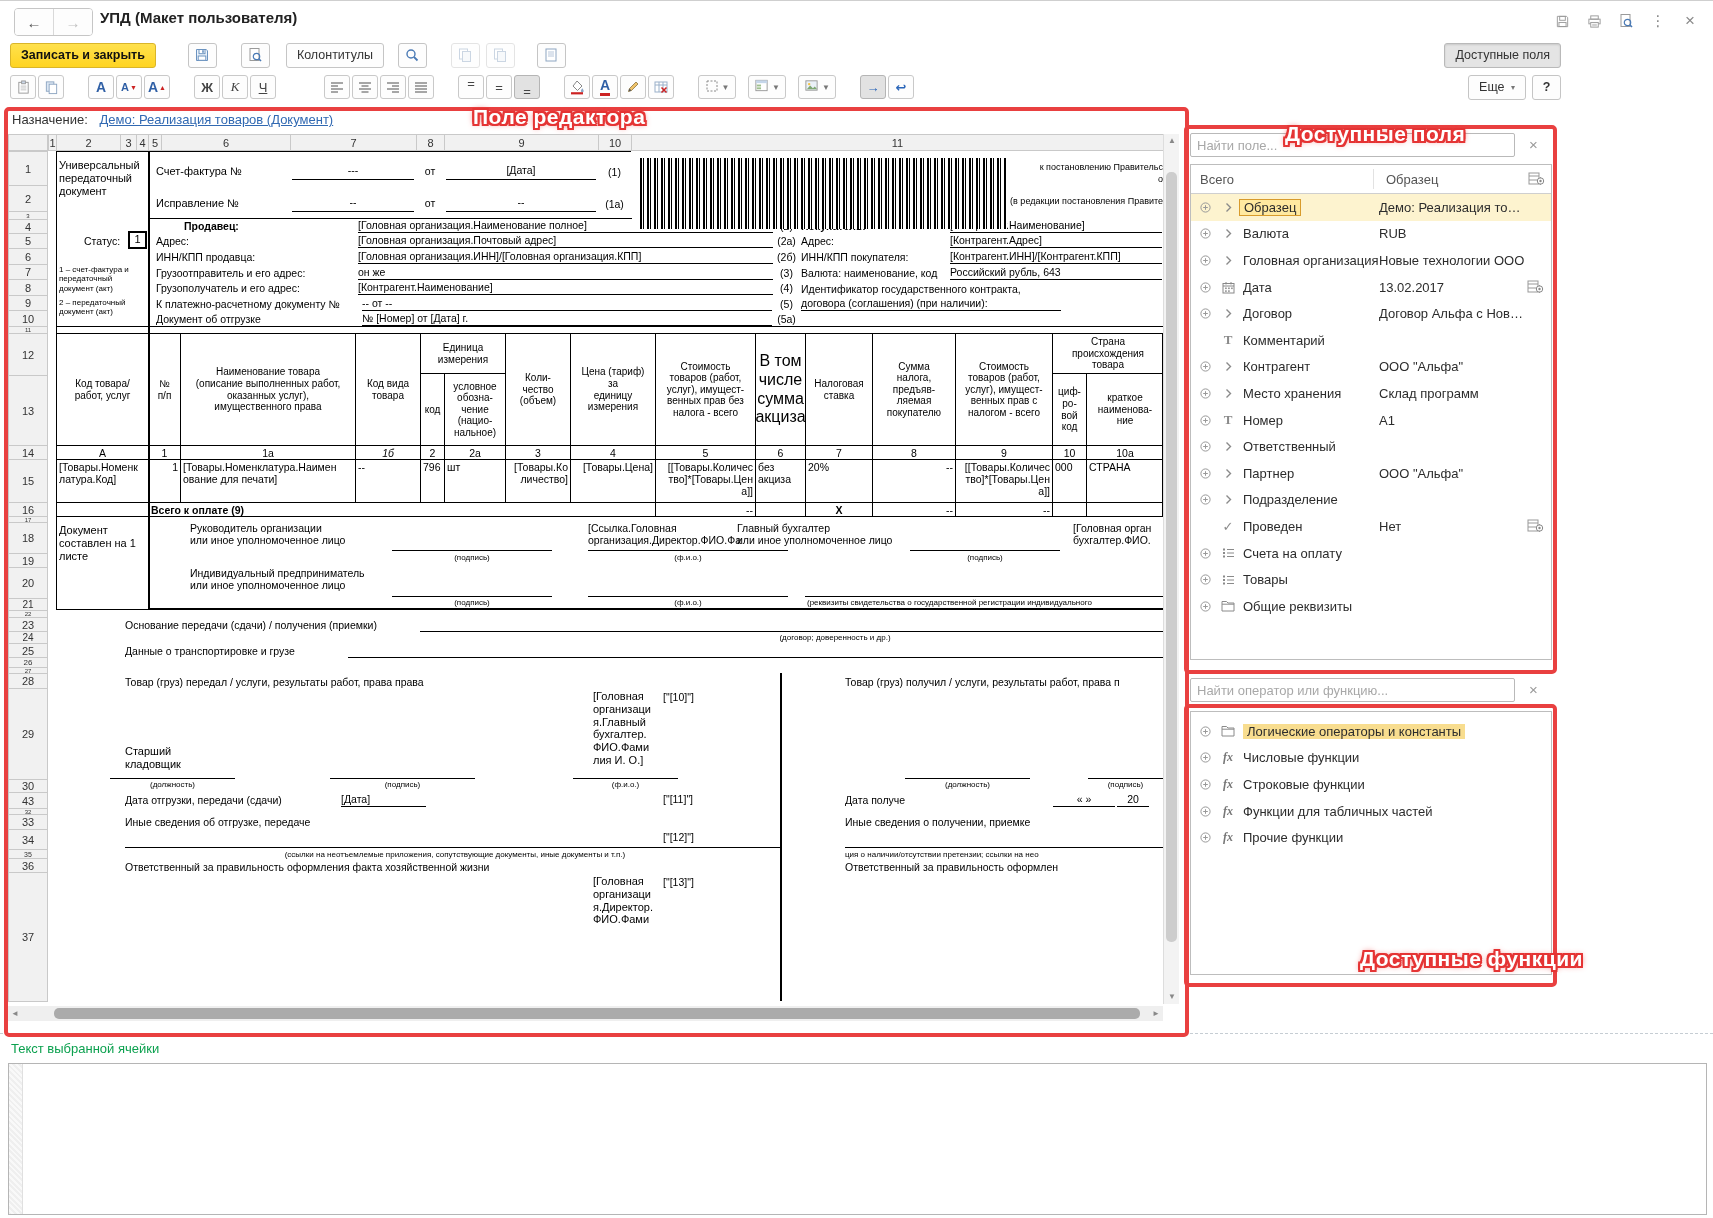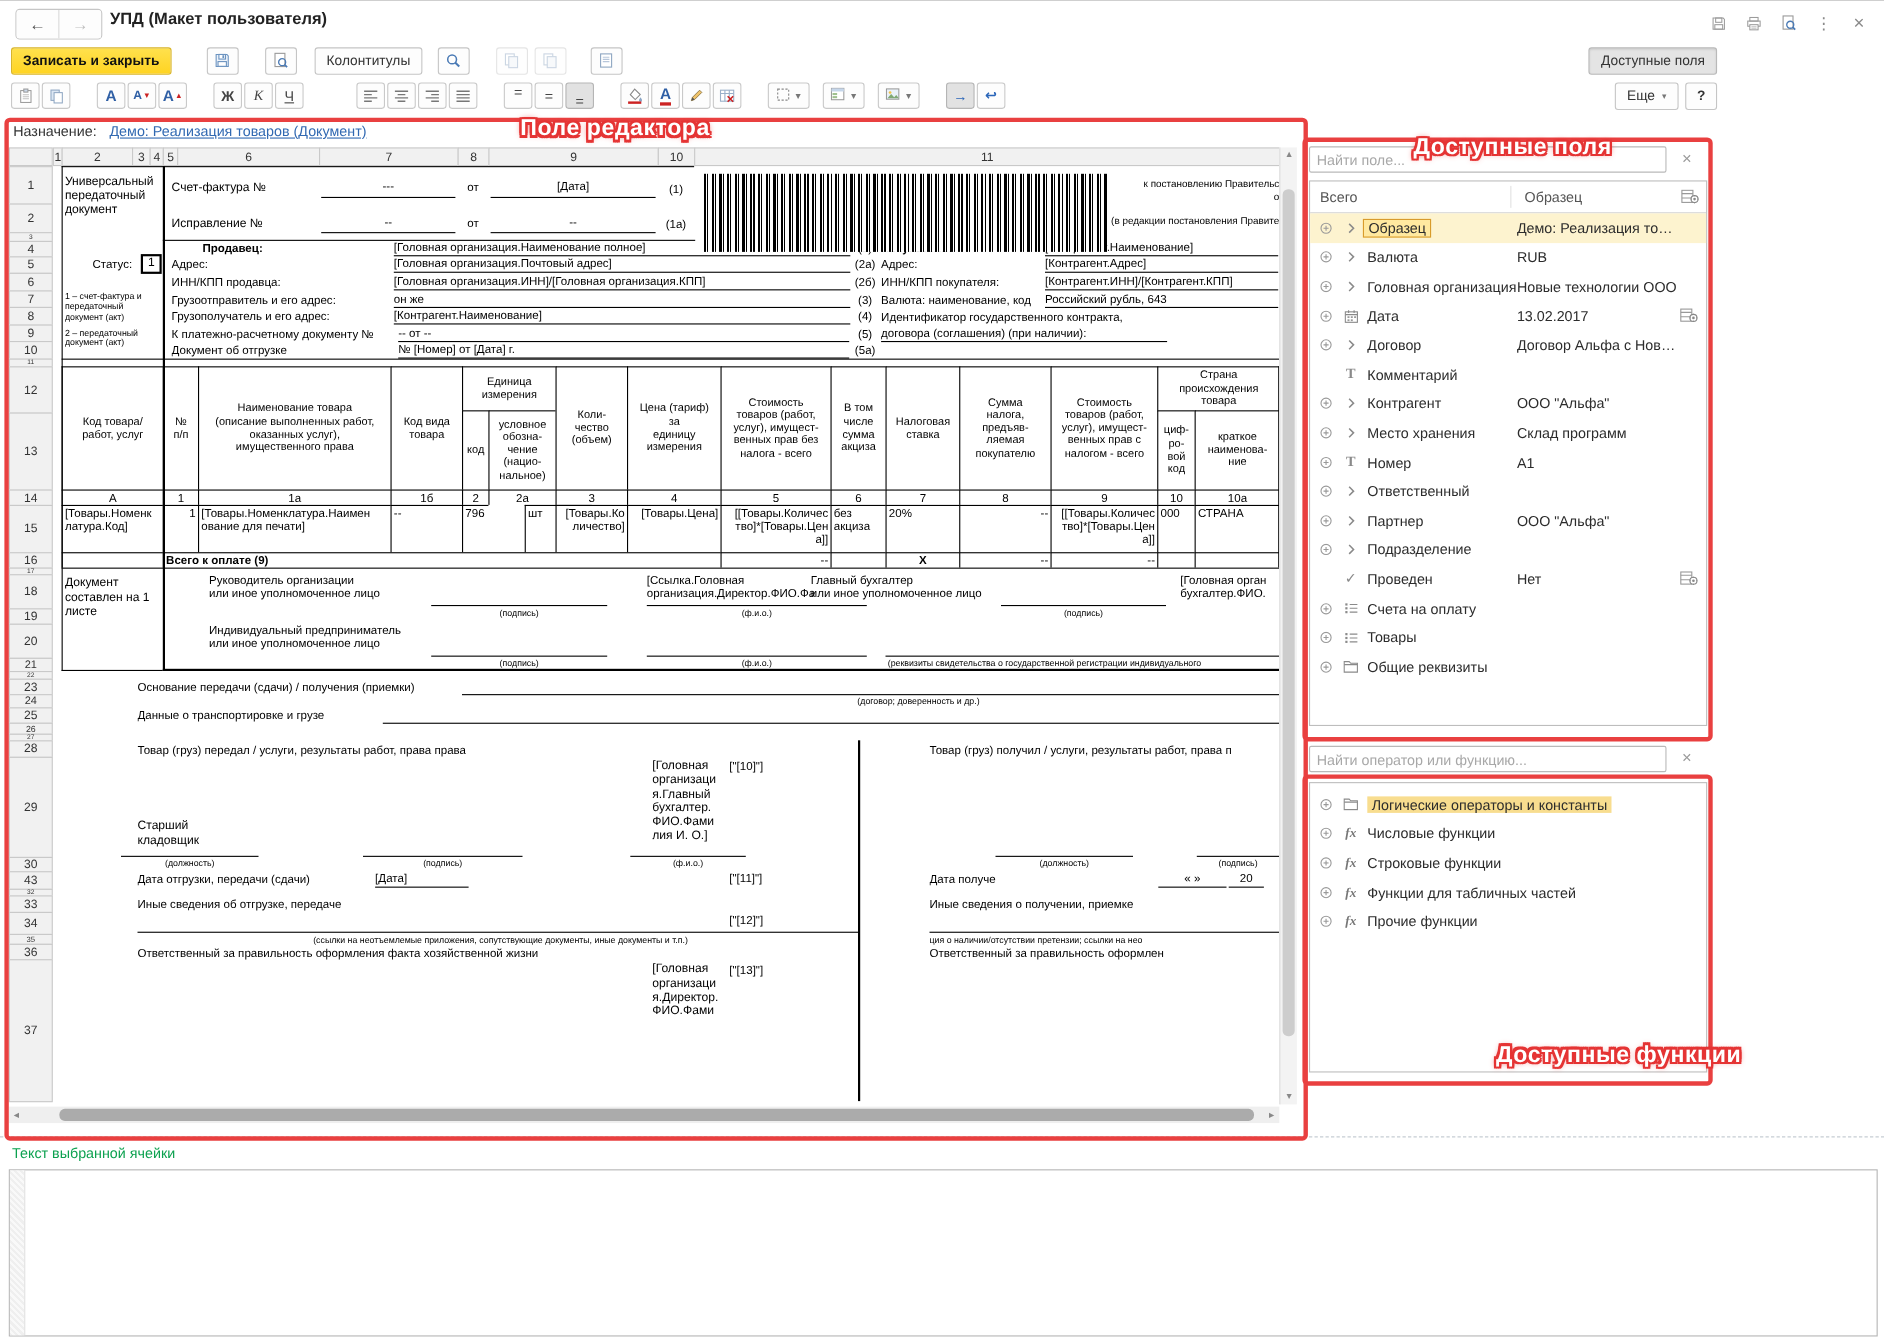--- a/index.html
+++ b/index.html
@@ -460,21 +460,21 @@
 (объем)</div>
       <div class="cell tc vc" style="left: 570px; top: 332px; width: 85px; height: 112px; font-size: 10px;">Цена (тариф)
 за
 единицу
 измерения</div>
       <div class="cell tc vc" style="left: 655px; top: 332px; width: 100px; height: 112px; font-size: 10px;">Стоимость
 товаров (работ,
 услуг), имущест-
 венных прав без
 налога - всего</div>
-      <div class="cell tc vc" style="left: 755px; top: 332px; width: 50px; height: 112px; font-size: 10px;">В том
+      <div class="cell tc vc" style="left: 755px; top: 332px; width: 50px; height: 112px; font-size: 16px;">В том
 числе
 сумма
 акциза</div>
       <div class="cell tc vc" style="left: 805px; top: 332px; width: 67px; height: 112px; font-size: 10px;">Налоговая
 ставка</div>
       <div class="cell tc vc" style="left: 872px; top: 332px; width: 83px; height: 112px; font-size: 10px;">Сумма
 налога,
 предъяв-
 ляемая
 покупателю</div>
@@ -489,40 +489,40 @@
       <div class="cell tc vc" style="left: 1052px; top: 372px; width: 34px; height: 72px; font-size: 10px;">циф-
 ро-
 вой
 код</div>
       <div class="cell tc vc" style="left: 1086px; top: 372px; width: 77px; height: 72px; font-size: 10px;">краткое
 наименова-
 ние</div>
       <div class="cell tc" style="left: 56px; top: 444px; width: 92px; height: 14px; text-align: center;">А</div>
       <div class="cell tc" style="left: 148px; top: 444px; width: 32px; height: 14px; text-align: center;">1</div>
       <div class="cell tc" style="left: 180px; top: 444px; width: 175px; height: 14px; text-align: center;">1а</div>
-      <div class="cell tc" style="left: 355px; top: 444px; width: 65px; height: 14px; text-align: center;">1б</div>
+      <div class="cell tc" style="left: 355px; top: 444px; width: 65px; height: 14px; text-align: center; font-style: italic;">1б</div>
       <div class="cell tc" style="left: 420px; top: 444px; width: 24px; height: 14px; text-align: center;">2</div>
       <div class="cell tc" style="left: 444px; top: 444px; width: 61px; height: 14px; text-align: center;">2а</div>
       <div class="cell tc" style="left: 505px; top: 444px; width: 65px; height: 14px; text-align: center;">3</div>
       <div class="cell tc" style="left: 570px; top: 444px; width: 85px; height: 14px; text-align: center;">4</div>
       <div class="cell tc" style="left: 655px; top: 444px; width: 100px; height: 14px; text-align: center;">5</div>
       <div class="cell tc" style="left: 755px; top: 444px; width: 50px; height: 14px; text-align: center;">6</div>
       <div class="cell tc" style="left: 805px; top: 444px; width: 67px; height: 14px; text-align: center;">7</div>
       <div class="cell tc" style="left: 872px; top: 444px; width: 83px; height: 14px; text-align: center;">8</div>
       <div class="cell tc" style="left: 955px; top: 444px; width: 97px; height: 14px; text-align: center;">9</div>
       <div class="cell tc" style="left: 1052px; top: 444px; width: 34px; height: 14px; text-align: center;">10</div>
       <div class="cell tc" style="left: 1086px; top: 444px; width: 77px; height: 14px; text-align: center;">10а</div>
       <div class="cell tc" style="left: 56px; top: 458px; width: 92px; height: 43px;">[Товары.Номенк
 латура.Код]</div>
       <div class="cell tc" style="left: 148px; top: 458px; width: 32px; height: 43px; text-align: right;">1</div>
       <div class="cell tc" style="left: 180px; top: 458px; width: 175px; height: 43px;">[Товары.Номенклатура.Наимен
 ование для печати]</div>
       <div class="cell tc" style="left: 355px; top: 458px; width: 65px; height: 43px;">--</div>
       <div class="cell tc" style="left: 420px; top: 458px; width: 24px; height: 43px;">796</div>
-      <div class="cell tc" style="left: 444px; top: 458px; width: 61px; height: 43px; margin-left: 33px;">шт</div>
+      <div class="cell tc" style="left: 444px; top: 458px; width: 61px; height: 43px;">шт</div>
       <div class="cell tc" style="left: 505px; top: 458px; width: 65px; height: 43px; text-align: right;">[Товары.Ко
 личество]</div>
       <div class="cell tc" style="left: 570px; top: 458px; width: 85px; height: 43px; text-align: right;">[Товары.Цена]</div>
       <div class="cell tc" style="left: 655px; top: 458px; width: 100px; height: 43px; text-align: right;">[[Товары.Количес
 тво]*[Товары.Цен
 а]]</div>
       <div class="cell tc" style="left: 755px; top: 458px; width: 50px; height: 43px;">без
 акциза</div>
       <div class="cell tc" style="left: 805px; top: 458px; width: 67px; height: 43px;">20%</div>
       <div class="cell tc" style="left: 872px; top: 458px; width: 83px; height: 43px; text-align: right;">--</div>

